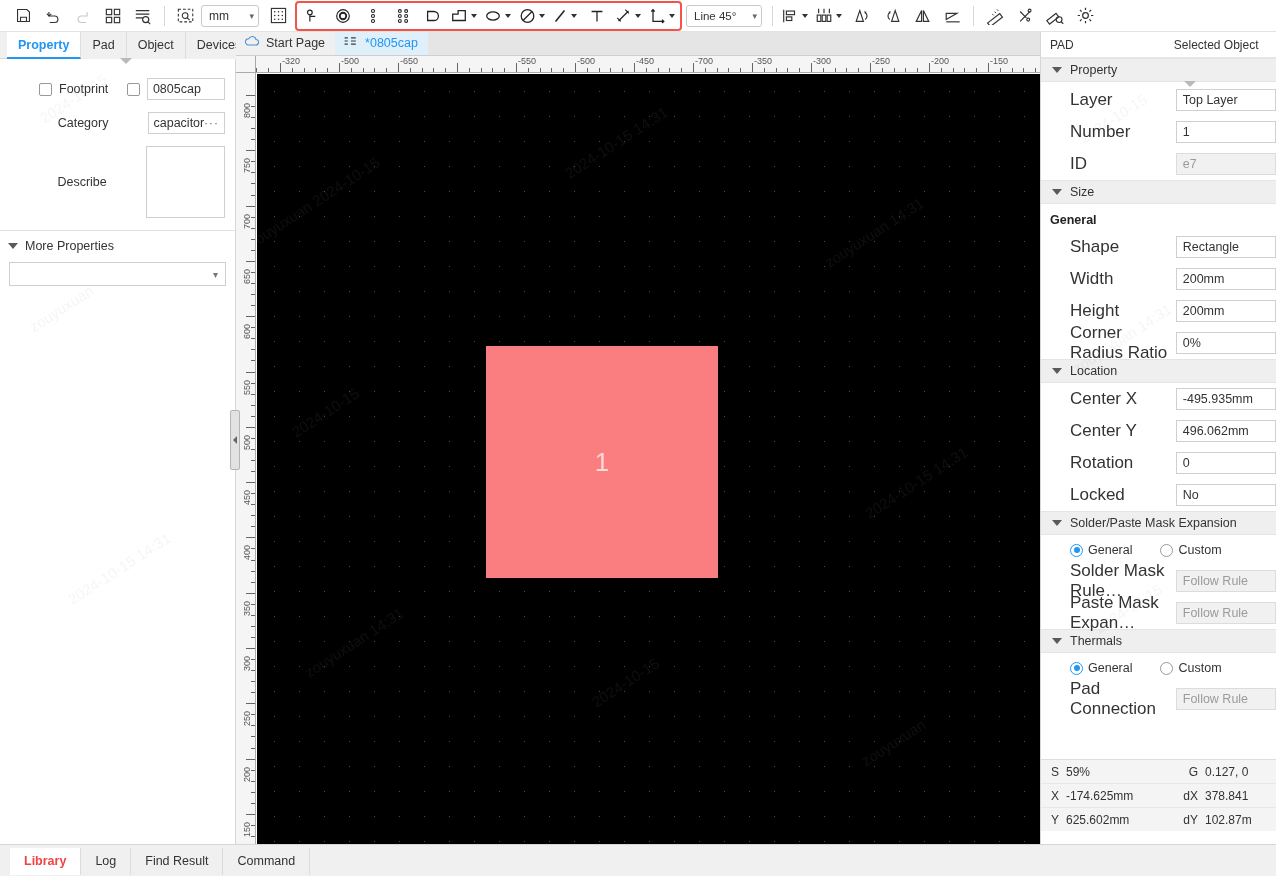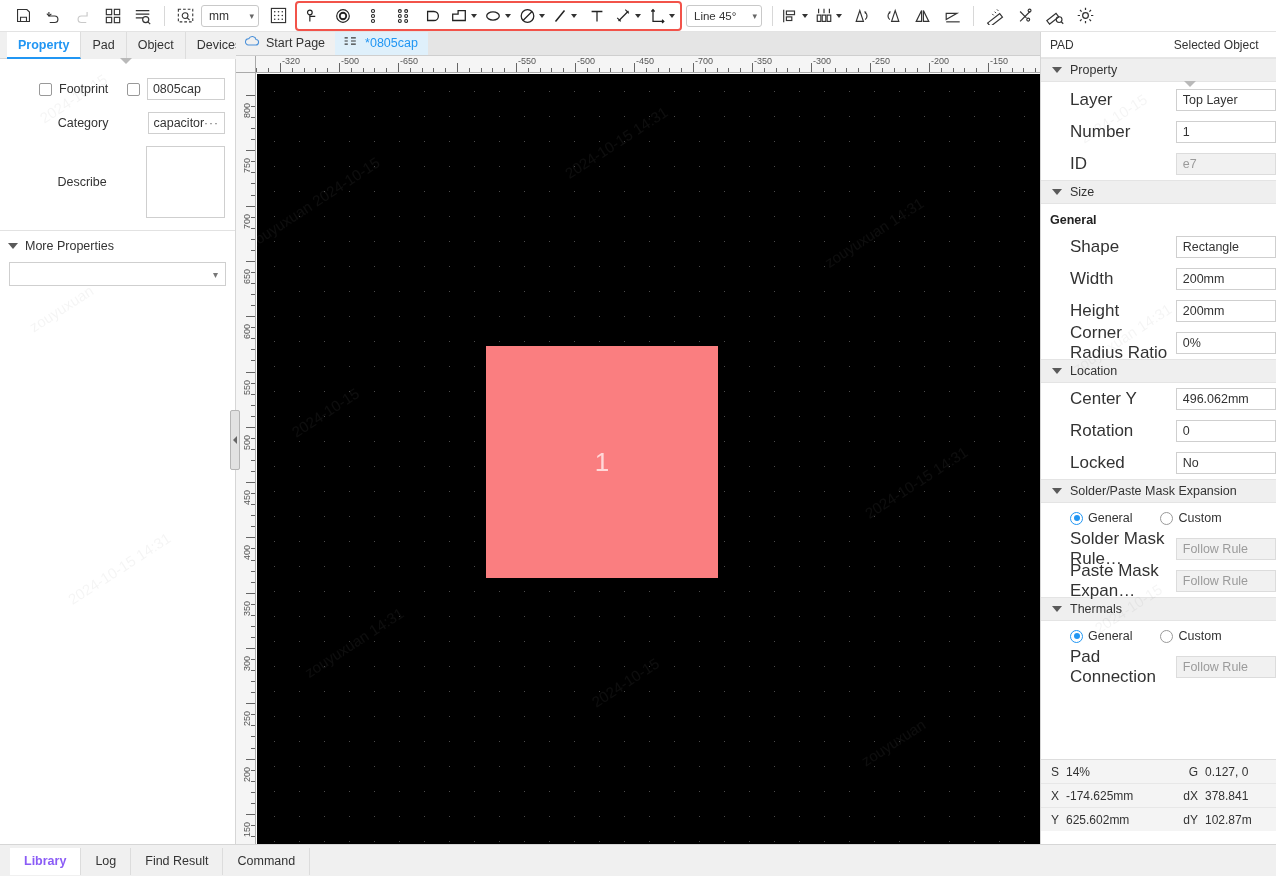--- a/index.html
+++ b/index.html
@@ -278,21 +278,21 @@
   #bottomtabs {
     position: absolute; left: 0; top: 844px; width: 1276px; height: 32px;
     background: #f0f0f0; border-top: 1px solid #d6d6d6;
     display: flex; align-items: flex-start; padding-left: 10px;
   }
   .btab {
     height: 27px; line-height: 26px; padding: 0 14px; font-size: 12.5px;
     color: #333; background: #f0f0f0; border-right: 1px solid #dcdcdc;
     margin-top: 3px; cursor: default;
   }
-  .btab.active { background: #fff; color: #8b5cf6; font-weight: bold; }
+  .btab.active { background: #fff; color: #ef4444; font-weight: bold; }
   #dotted-top {
     position:absolute; left:0; top:844px; width:1276px; height:2px;
     background-image: radial-gradient(circle 0.6px,#999 99%,transparent 100%);
     background-size: 4px 4px;
   }
 </style>
 </head>
 <body>
 
 <div id="app">
@@ -873,20 +873,24 @@
     <div class="rp-row">
       <span class="rp-lab">Corner Radius Ratio</span>
       <span class="rp-val">0%</span>
     </div>
 
     <div class="rp-sec">
       <div class="tri-down"></div>
       <span>Location</span>
     </div>
     <div class="rp-row">
+      <span class="rp-lab">Center X</span>
+      <span class="rp-val">-495.935mm</span>
+    </div>
+    <div class="rp-row">
       <span class="rp-lab">Center Y</span>
       <span class="rp-val">496.062mm</span>
     </div>
     <div class="rp-row">
       <span class="rp-lab">Rotation</span>
       <span class="rp-val">0</span>
     </div>
     <div class="rp-row">
       <span class="rp-lab">Locked</span>
       <span class="rp-val">No</span>
@@ -930,21 +934,21 @@
       </span>
     </div>
     <div class="rp-row">
       <span class="rp-lab">Pad Connection</span>
       <span class="rp-val disabled">Follow Rule</span>
     </div>
 
     <div id="rp-status">
       <div class="st-row">
         <span class="st-k">S</span>
-        <span class="st-v">14%</span>
+        <span class="st-v">59%</span>
         <span class="st-k2">G</span>
         <span class="st-v2">0.127, 0</span>
       </div>
       <div class="st-row">
         <span class="st-k">X</span>
         <span class="st-v">-174.625mm</span>
         <span class="st-k2">dX</span>
         <span class="st-v2">378.841</span>
       </div>
       <div class="st-row" style="border-bottom:none;">

